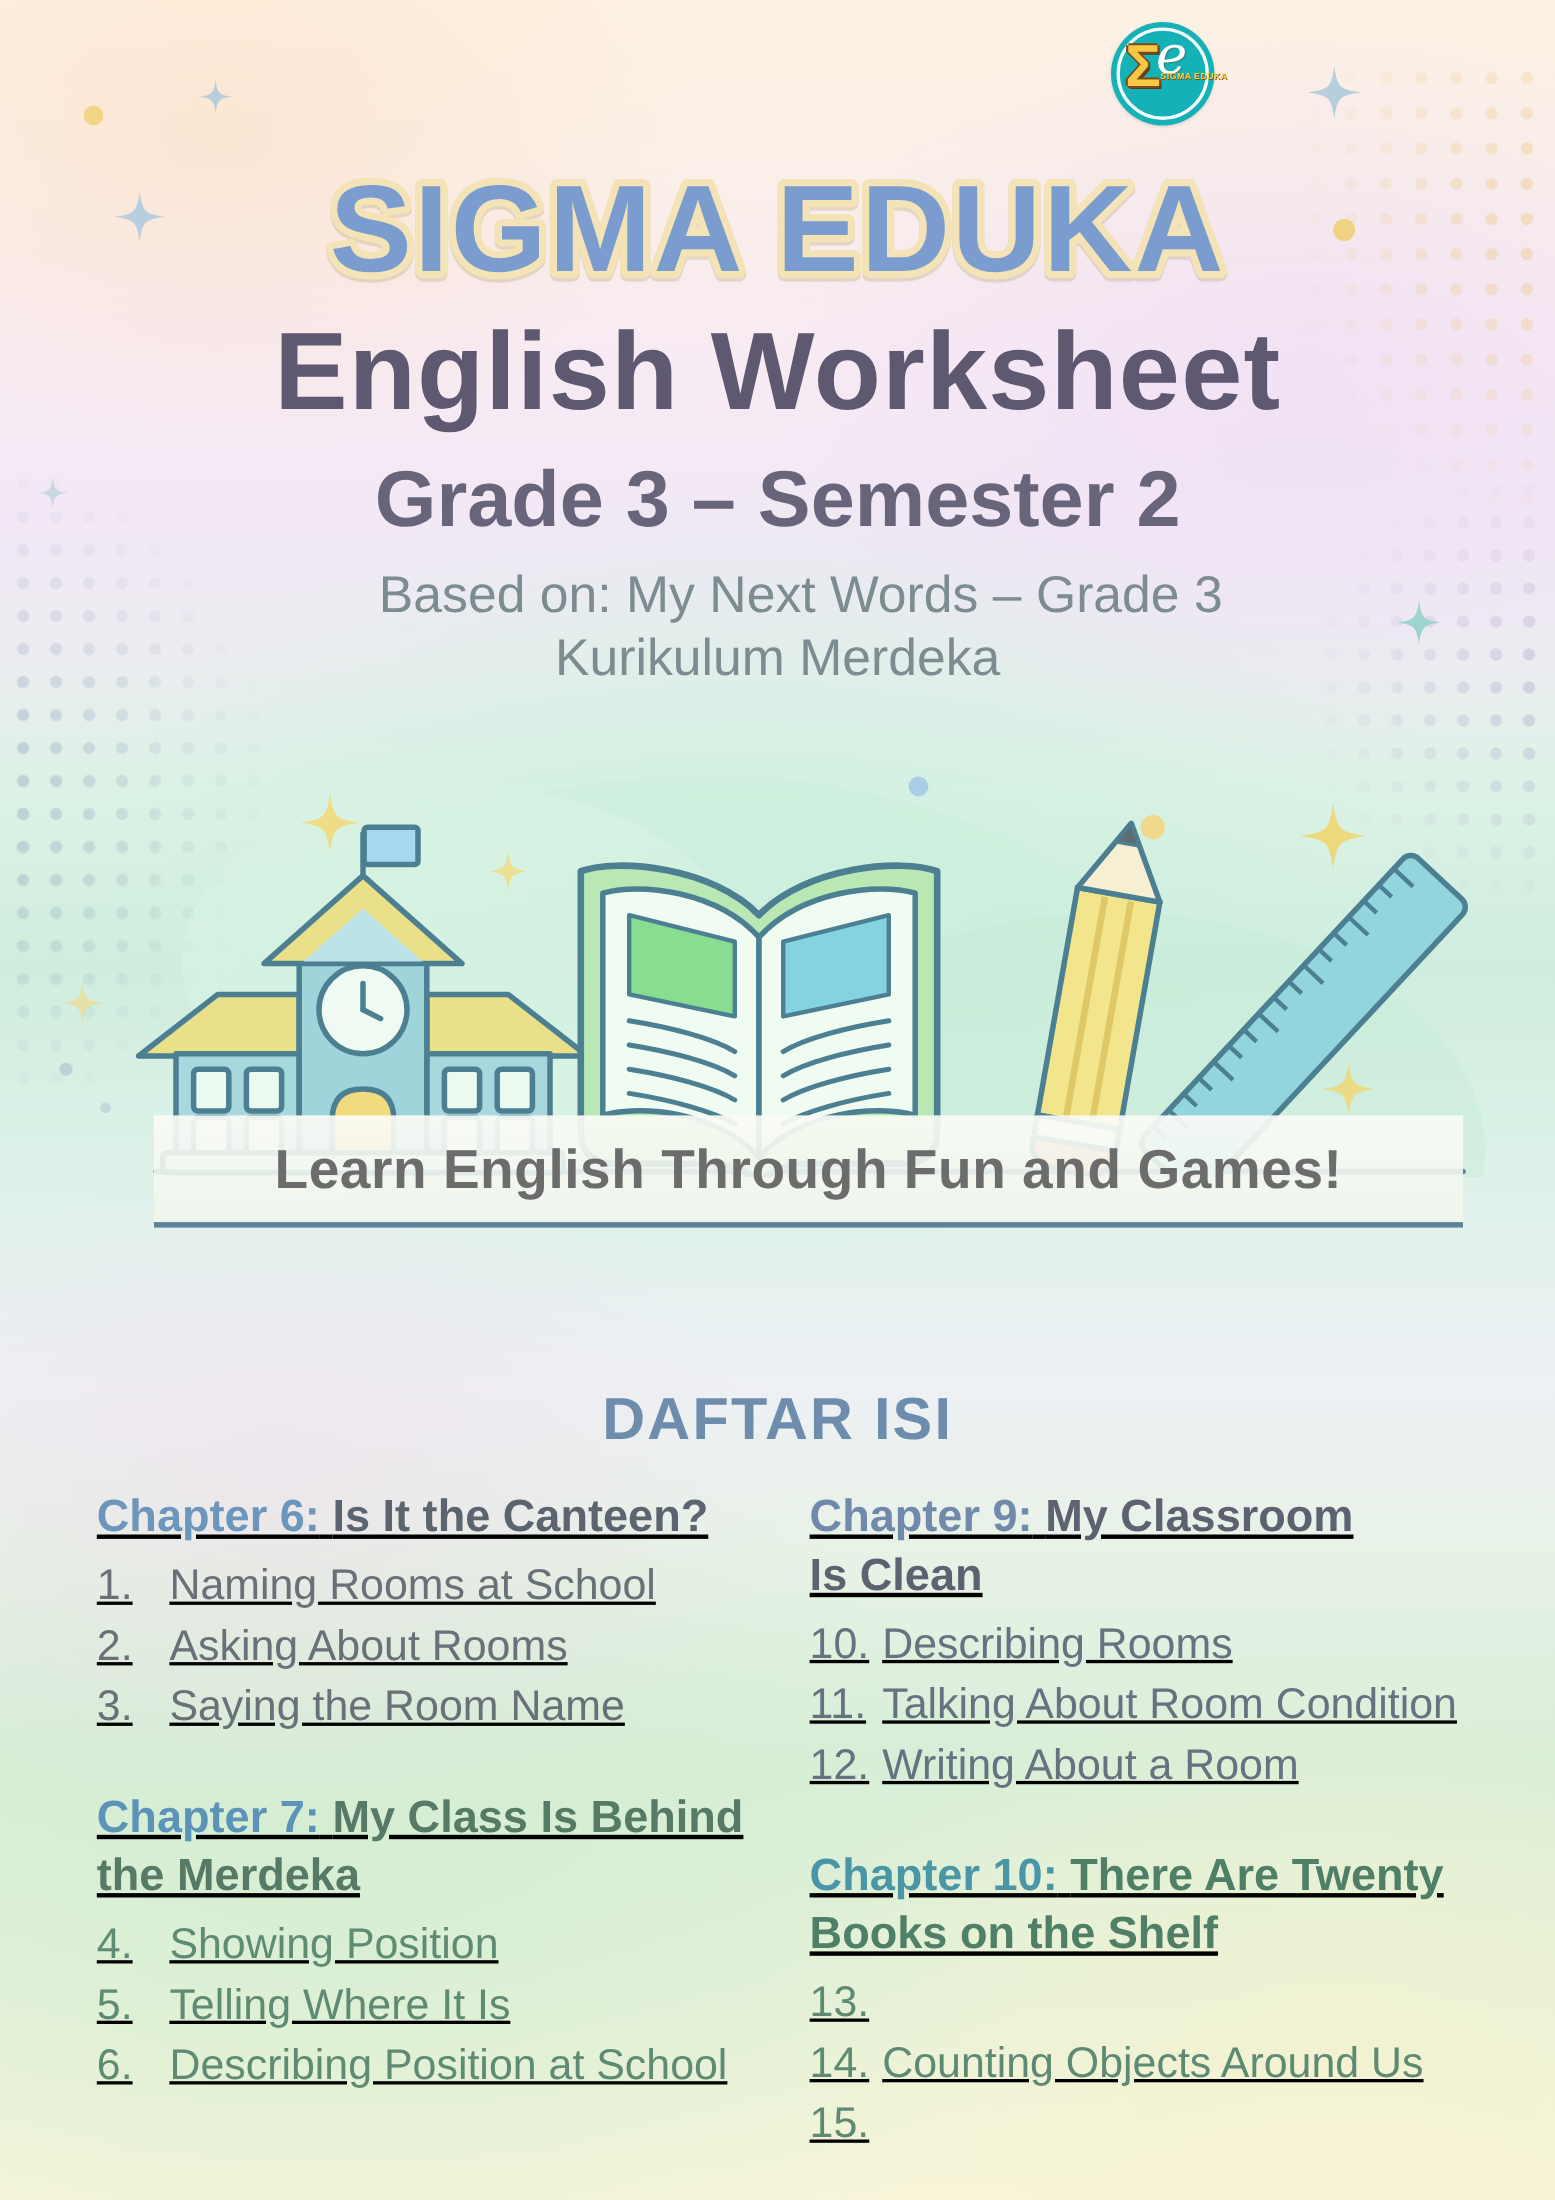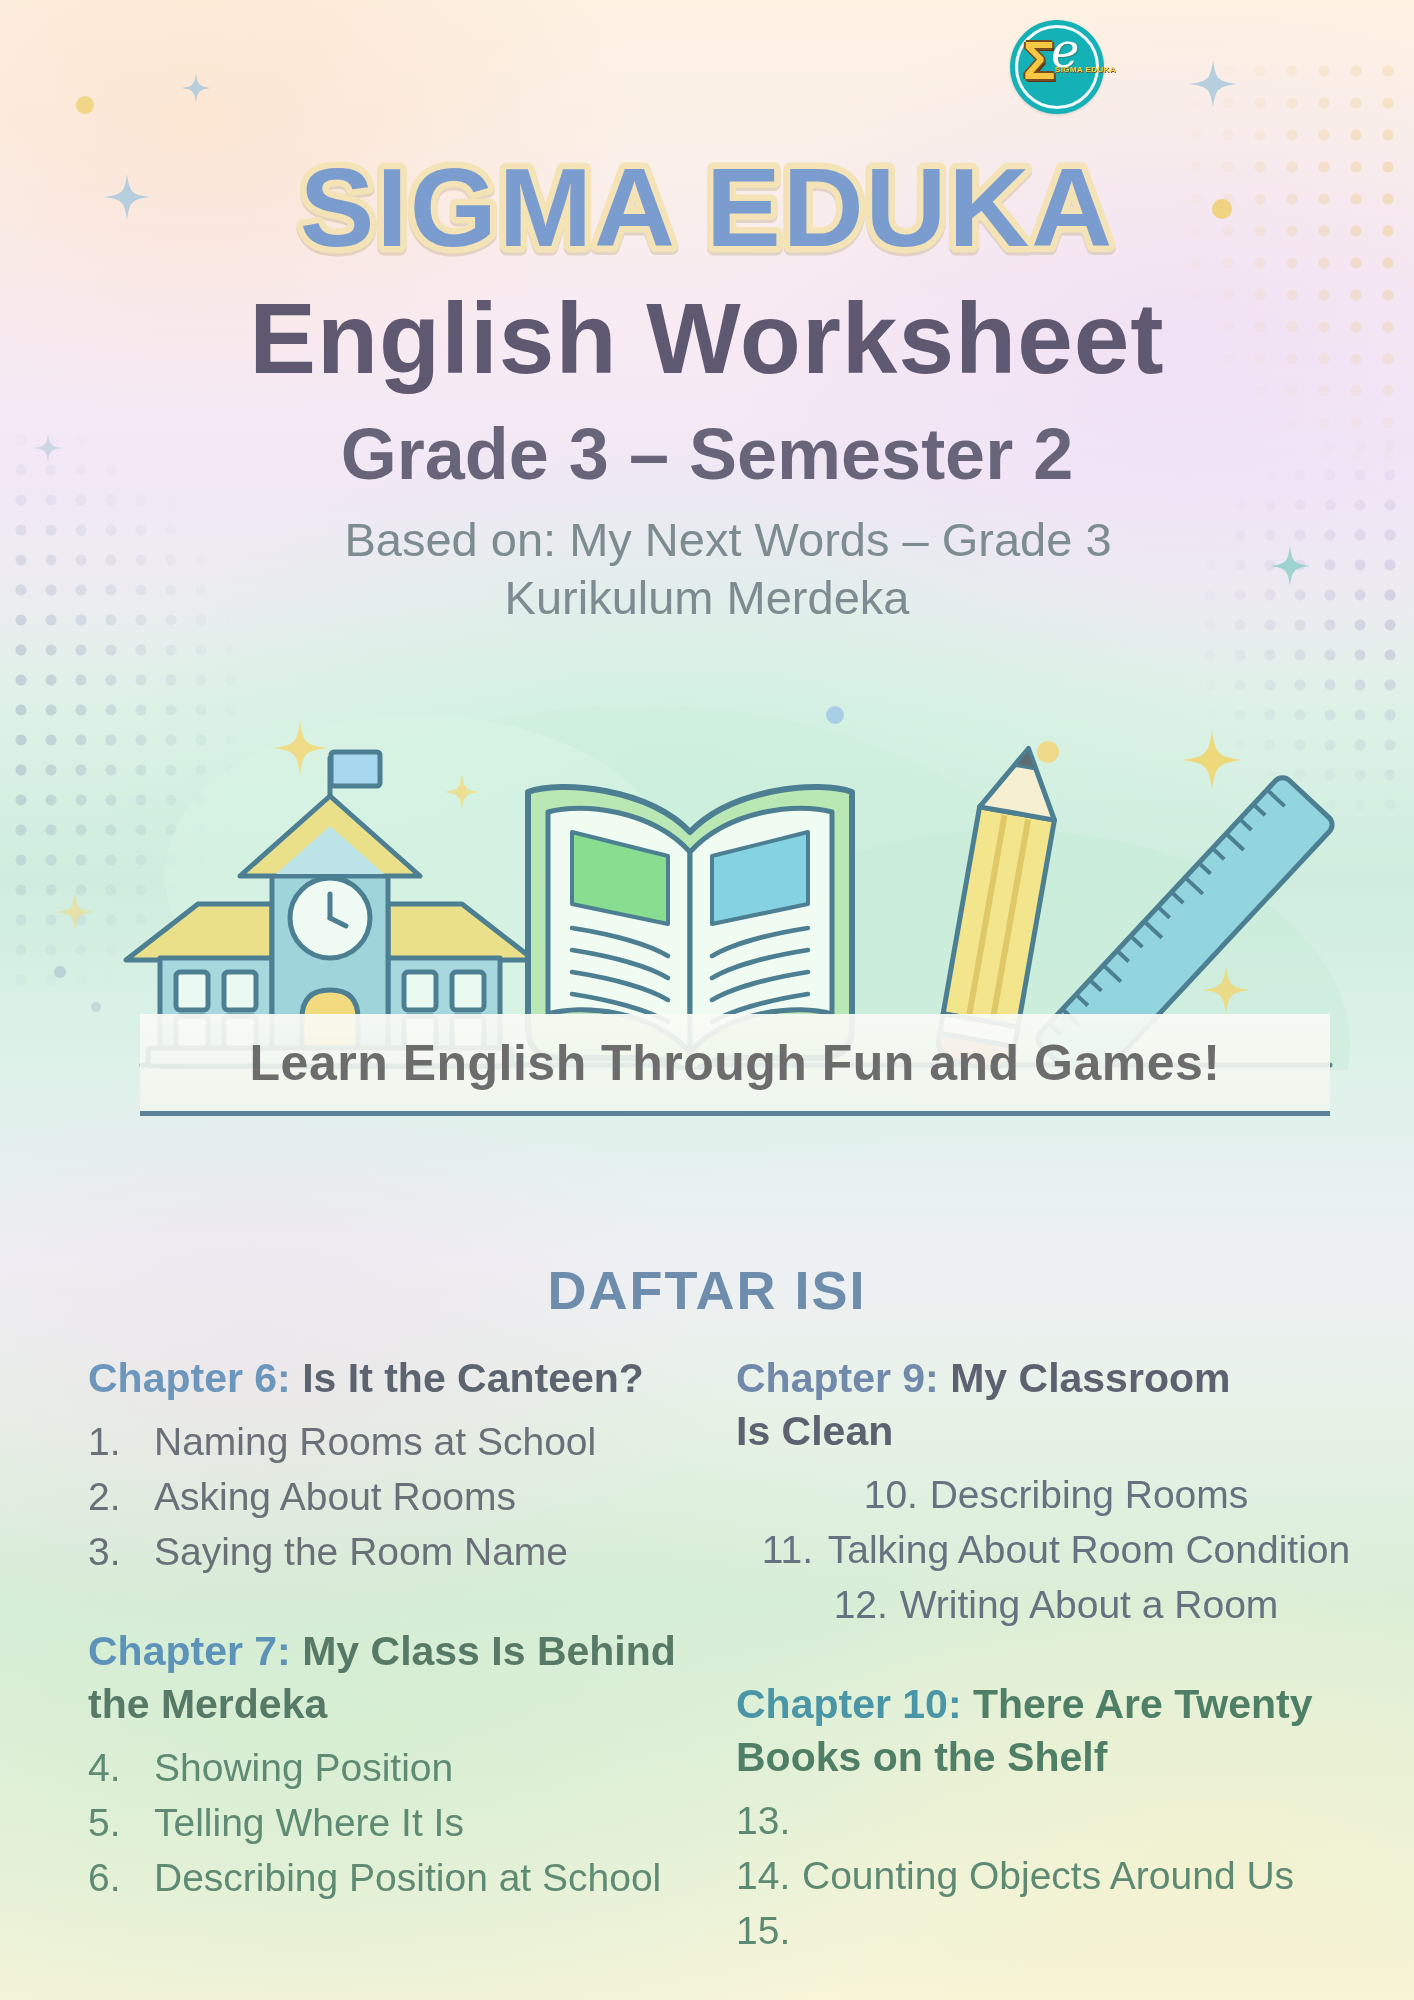--- a/index.html
+++ b/index.html
@@ -65,31 +65,31 @@
   .illus{left:0;top:660px;width:1414px;height:410px;}
 
   
   .banner{left:140px;top:1014px;width:1190px;height:97px;
     background:linear-gradient(180deg,rgba(250,251,246,.93),rgba(241,246,237,.85));
     border-bottom:5px solid #5d8398;display:flex;align-items:center;justify-content:center;}
   .banner-text{font-size:50px;font-weight:bold;color:#6c6c6c;letter-spacing:.5px;}
 
   
   .toc-title{top:1262px;font-size:54px;line-height:56px;font-weight:bold;color:#6e8cab;letter-spacing:2px;}
-  .toc{left:88px;top:1352px;width:1300px;display:flex;}
+  .toc{left:88px;top:1352px;width:1300px;display:flex;text-decoration:underline;}
   .col-l{width:600px;margin-right:48px;flex:none;}
   .col-r{width:640px;flex:none;}
   .ch-head{font-size:41px;line-height:53px;font-weight:bold;margin-bottom:9px;}
   .ch-label{font-weight:bold;}
   .sec2{margin-top:46px;}
   .item{display:flex;font-size:39px;line-height:55px;}
   .item .num{width:66px;flex:none;}
   .c6 .ch-label{color:#6d96bc;} .c6 .ch-title{color:#5c6470;} .c6i{color:#6a7078;}
   .c7 .ch-label{color:#5d93b8;margin-top:39px;} .c7 .ch-title{color:#577a67;} .c7i{color:#5f8a73;}
-  .c9 .ch-label{color:#7189aa;} .c9 .ch-title{color:#5e6270;} .c9i{color:#667280;justify-content:center;}
+  .c9 .ch-label{color:#7189aa;} .c9 .ch-title{color:#5e6270;} .c9i{color:#667280;}
   .c10 .ch-label{color:#4a96a6;} .c10 .ch-title{color:#4f7f66;} .c10i{color:#5e8a74;}
 </style>
 </head>
 <body>
 
 <div class="page">
 
   <div class="dots dots-left"></div>
   <div class="dots dots-right-top"></div>
   <div class="dots dots-right-mid"></div>

